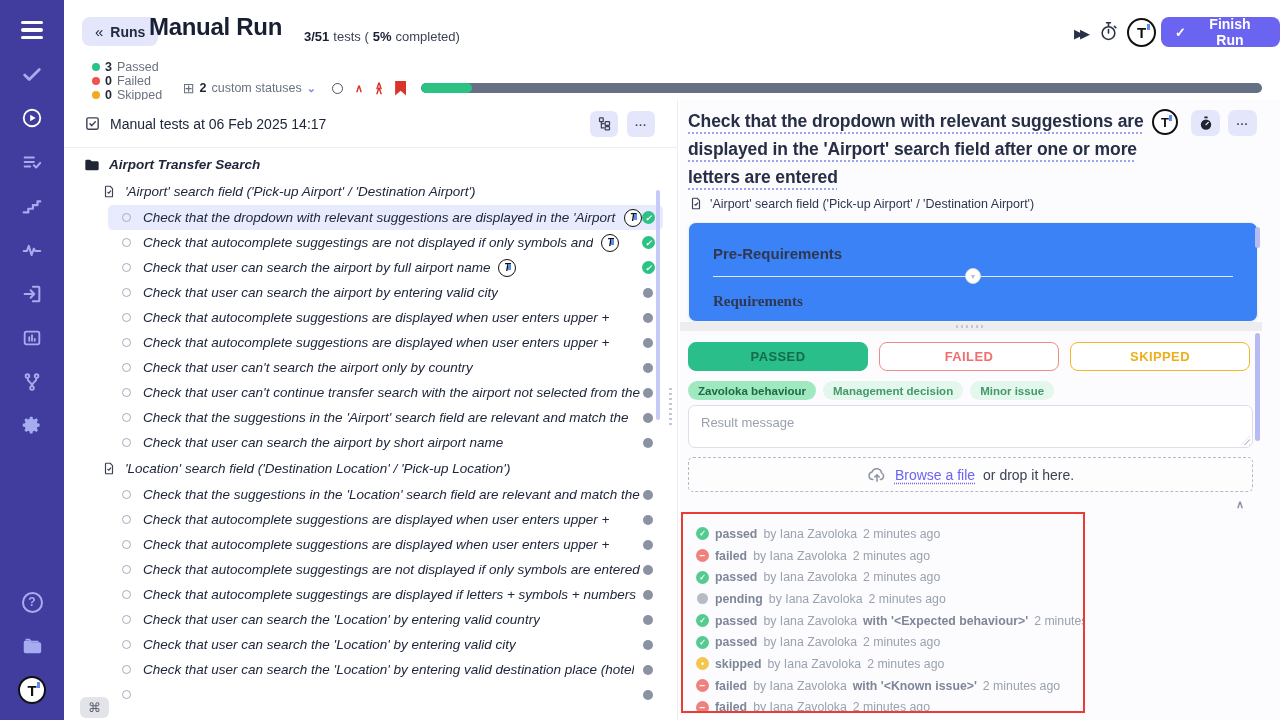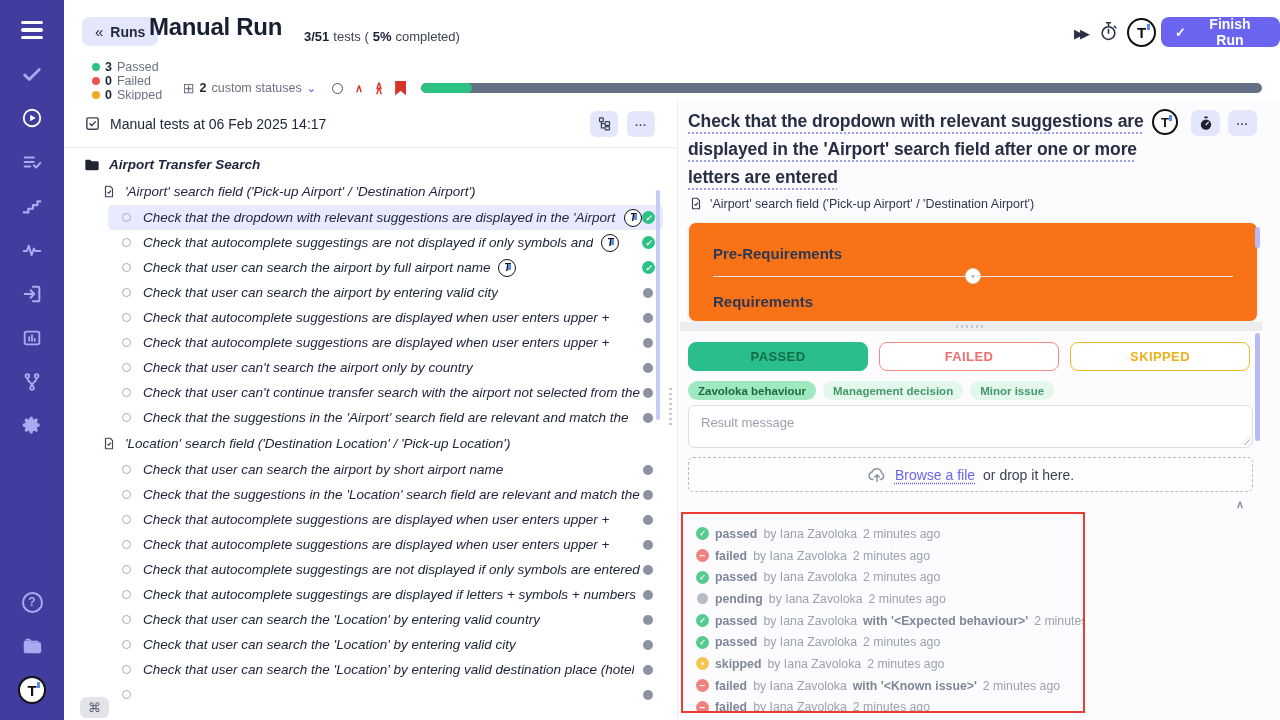--- a/index.html
+++ b/index.html
@@ -104,28 +104,28 @@
   .rp-title { position:absolute; left:8px; top:7px; width:482px; font-size:17.5px; font-weight:700;
     color:#272E45; line-height:28px; letter-spacing:-0.1px;
     text-decoration:underline dotted #9BA1EE 1.5px; text-underline-offset:5px; cursor:text; }
   .rp-tlogo { position:absolute; left:472px; top:9px; cursor:pointer; }
   .rp-btn { position:absolute; width:29px; height:26px; background:#E4E7FB; border:none; border-radius:7px;
     display:flex; align-items:center; justify-content:center; cursor:pointer; color:#1F2533; }
   .rp-btn.timer { left:511px; top:10px; }
   .rp-btn.more { left:548px; top:10px; }
   .rp-crumb { position:absolute; left:9px; top:96px; display:flex; align-items:center; gap:7px;
     font-size:12.5px; color:#2F3750; }
-  .rp-card { position:absolute; left:8px; top:122px; width:570px; height:100px; background:#f97316;
+  .rp-card { position:absolute; left:8px; top:122px; width:570px; height:100px; background:#3b82f6;
     border:1px solid #F0F1F5; border-radius:8px; box-shadow:0 1px 3px rgba(20,24,40,.05); overflow:hidden; }
   .rp-card h3 { font-size:15px; font-weight:700; color:#2F3850; margin:22px 0 0 24px; }
   .card-div { position:relative; margin:14px 24px 0 24px; border-top:1px solid #E6E8EE; }
   .card-div .knob { position:absolute; left:50%; top:-9px; width:16px; height:16px; margin-left:-8px;
     background:#fff; border:1px solid #D3D7E0; border-radius:50%; color:#B6BCC6; font-size:7px;
     display:flex; align-items:center; justify-content:center; cursor:pointer; }
-  .rp-card h3.second { margin-top:16px; }
+  .rp-card h3.second { margin-top:16px;font-family:Liberation Serif, serif; }
   .h-strip { position:absolute; left:0; top:222px; width:582px; height:9px; background:#EDEDEF;
     display:flex; align-items:center; justify-content:center; cursor:row-resize; }
   .h-strip .grip { width:30px; height:3px;
     background:repeating-linear-gradient(to right,#C4C8D2 0 2px,transparent 2px 5px); }
   .rp-scroll { position:absolute; left:575px; width:5px; background:#B6BCF3; border-radius:3px; }
   .rp-scroll.s1 { top:127px; height:21px; }
   .rp-scroll.s2 { top:233px; height:108px; }
 
   .verdicts { position:absolute; left:8px; top:242px; width:562px; display:flex; gap:11px; }
   .vbtn { flex:1; height:29px; border-radius:8px; font-size:13px; font-weight:700; letter-spacing:.4px;
@@ -406,35 +406,35 @@
     <span class="label">Check that user can't continue transfer search with the airport not selected from the</span>
 
     <span class="status st-notrun"></span>
   </div>
         <div class="row row-test">
     <span class="bullet"></span>
     <span class="label">Check that the suggestions in the 'Airport' search field are relevant and match the</span>
 
     <span class="status st-notrun"></span>
   </div>
+        <div class="row row-test">
+    <span class="bullet"></span>
+    <span class="label">Check that user can search the airport by short airport name</span>
+
+    <span class="status st-notrun"></span>
+  </div>
         <div class="row row-doc">
     <svg width="14" height="15" viewBox="0 0 24 24" fill="none" stroke="#3A4254" stroke-width="2" stroke-linecap="round" stroke-linejoin="round">
             <path d="M7 3h7l4 4v13a1 1 0 01-1 1H7a1 1 0 01-1-1V4a1 1 0 011-1z"></path>
             <path d="M10 13.5l1.5 1.5 3.5-4"></path>
           </svg>
     <span class="label">'Location' search field ('Destination Location' / 'Pick-up Location')</span>
   </div>
         <div class="row row-test">
     <span class="bullet"></span>
-    <span class="label">Check that user can search the airport by short airport name</span>
-
-    <span class="status st-notrun"></span>
-  </div>
-        <div class="row row-test">
-    <span class="bullet"></span>
     <span class="label">Check that the suggestions in the 'Location' search field are relevant and match the</span>
 
     <span class="status st-notrun"></span>
   </div>
         <div class="row row-test">
     <span class="bullet"></span>
     <span class="label">Check that autocomplete suggestions are displayed when user enters upper +</span>
 
     <span class="status st-notrun"></span>
   </div>

